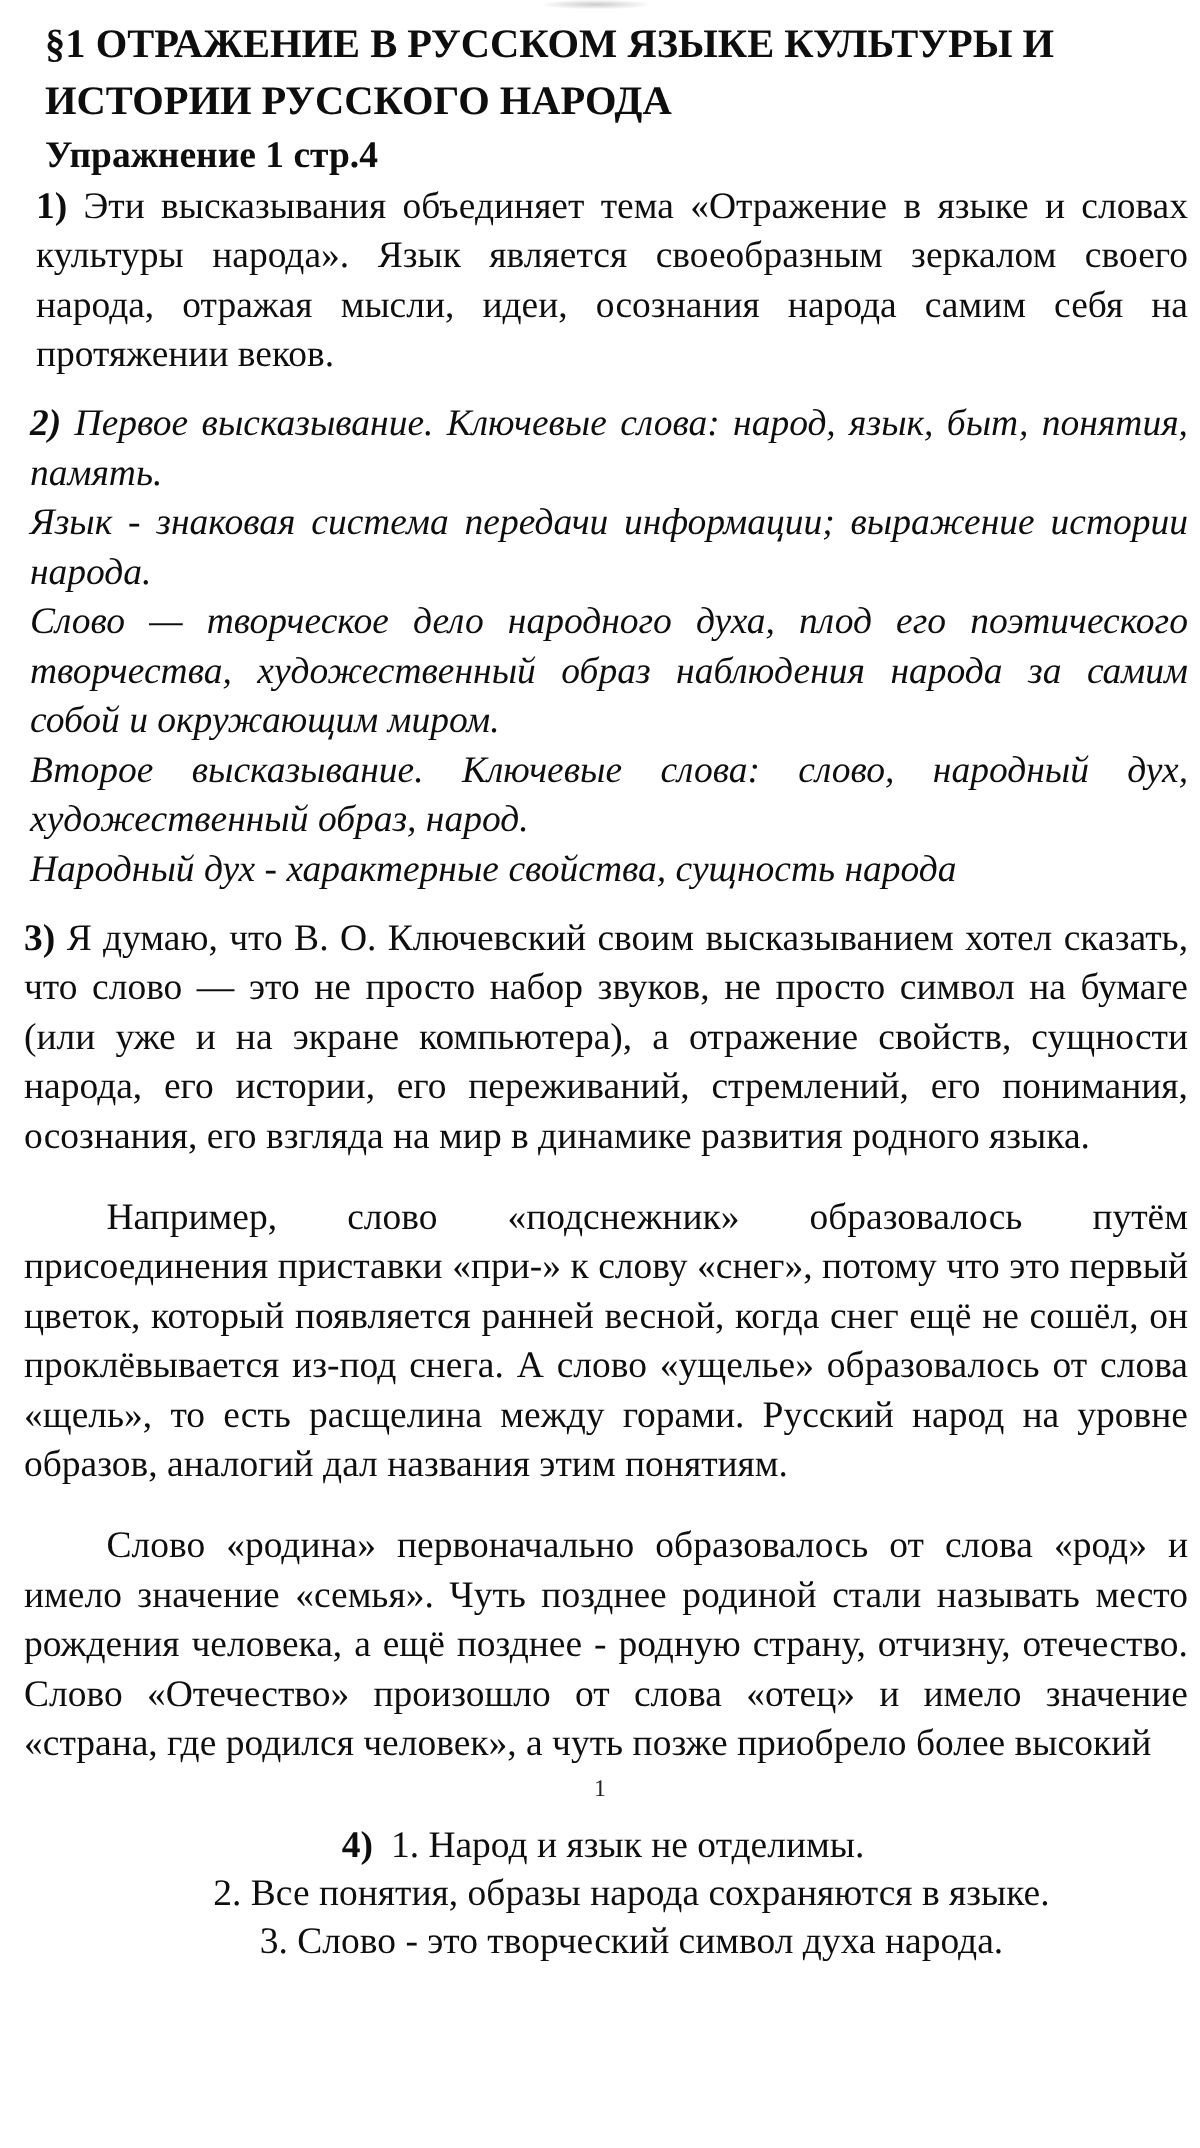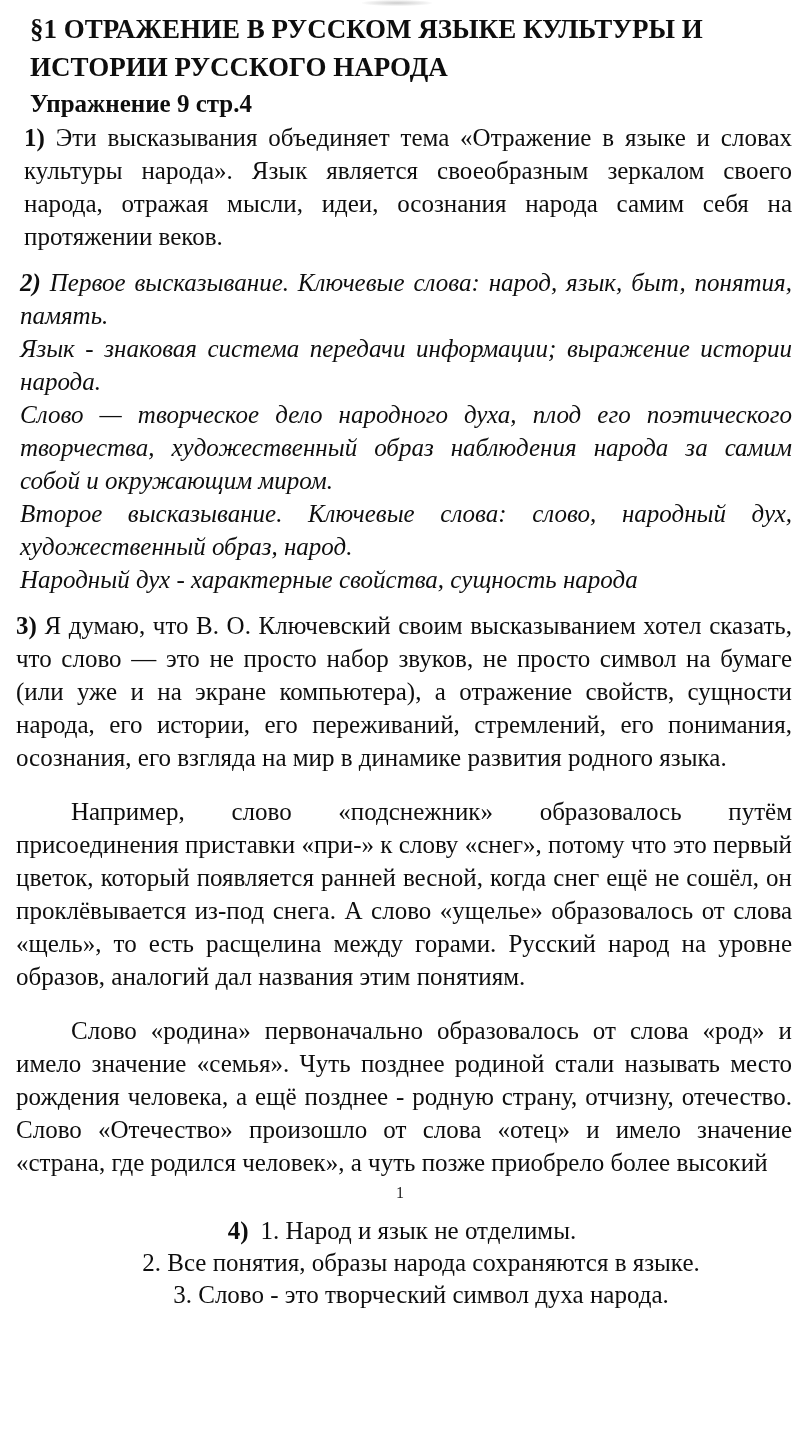--- a/index.html
+++ b/index.html
@@ -96,21 +96,21 @@
 </style>
 </head>
 <body>
 
 <div class="doc">
 
   <div class="scan-artifact"></div>
 
   <p class="doc-title">§1 ОТРАЖЕНИЕ В РУССКОМ ЯЗЫКЕ КУЛЬТУРЫ И ИСТОРИИ РУССКОГО НАРОДА</p>
 
-  <p class="exercise">Упражнение 9 стр.4</p>
+  <p class="exercise">Упражнение 1 стр.4</p>
 
   <div class="answer-1">
     <p><span class="num">1)</span> <span>Эти высказывания объединяет тема «Отражение в языке и словах культуры народа». Язык является своеобразным зеркалом своего народа, отражая мысли, идеи, осознания народа самим себя на протяжении веков.</span></p>
   </div>
 
   <div class="answer-2">
     <p><span class="num">2)</span> <span>Первое высказывание. Ключевые слова: народ, язык, быт, понятия, память.</span></p>
     <p>Язык - знаковая система передачи информации; выражение истории народа.</p>
     <p>Слово — творческое дело народного духа, плод его поэтического творчества, художественный образ наблюдения народа за самим собой и окружающим миром.</p>
     <p>Второе высказывание. Ключевые слова: слово, народный дух, художественный образ, народ.</p>

